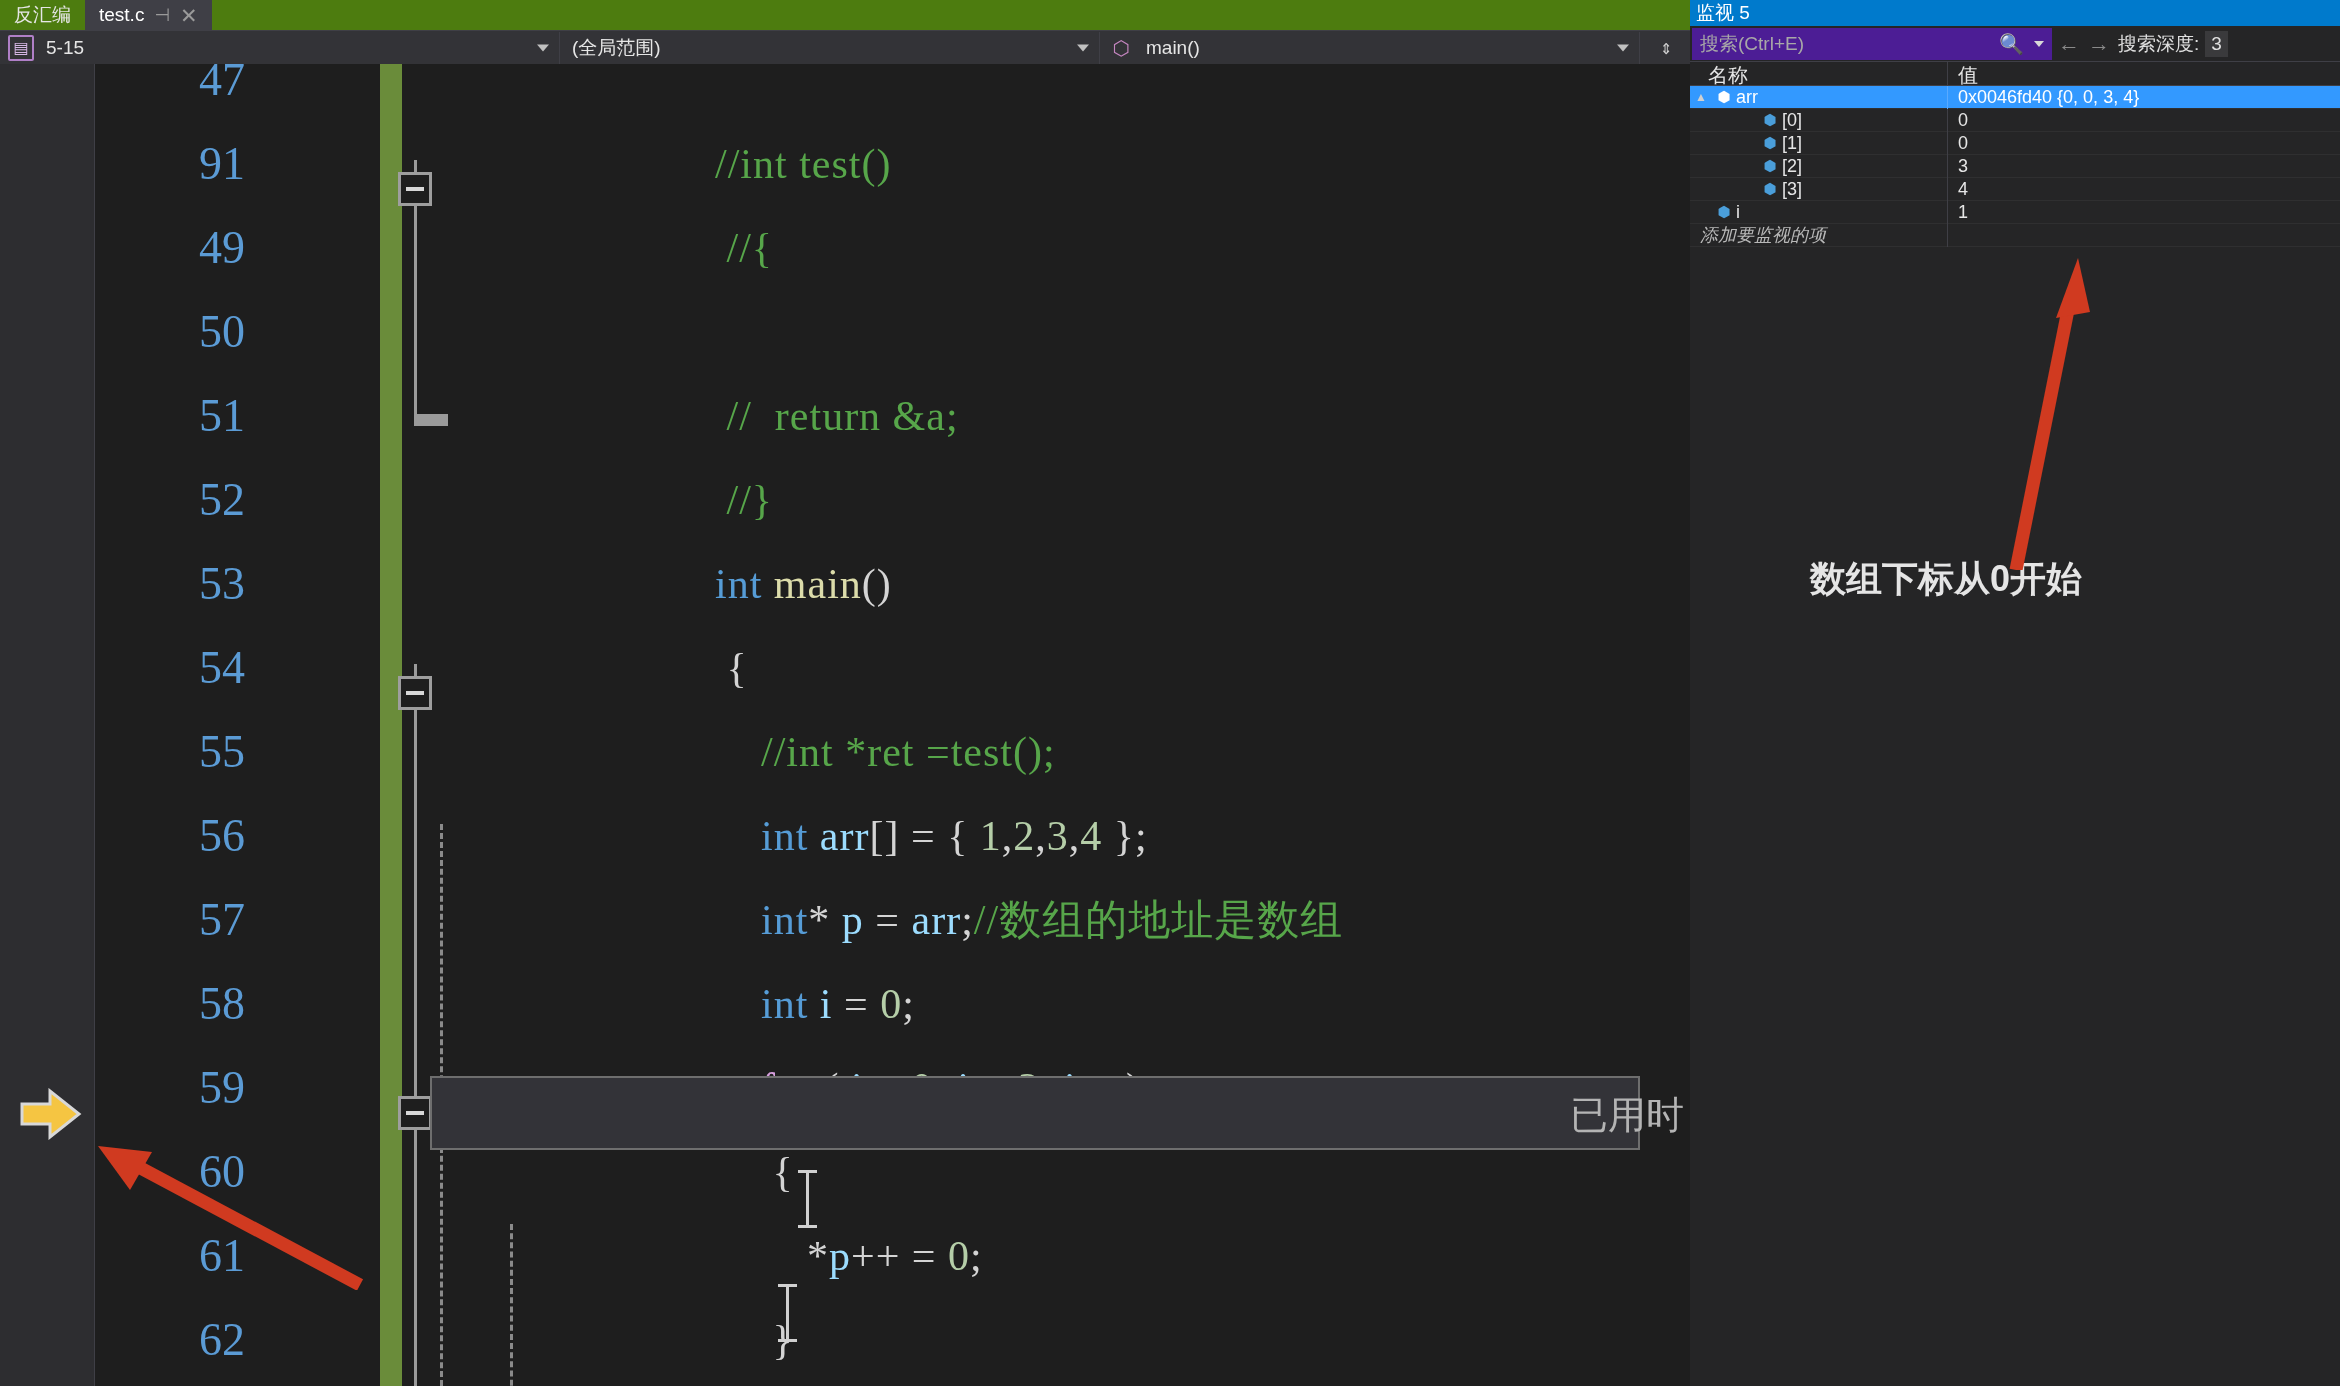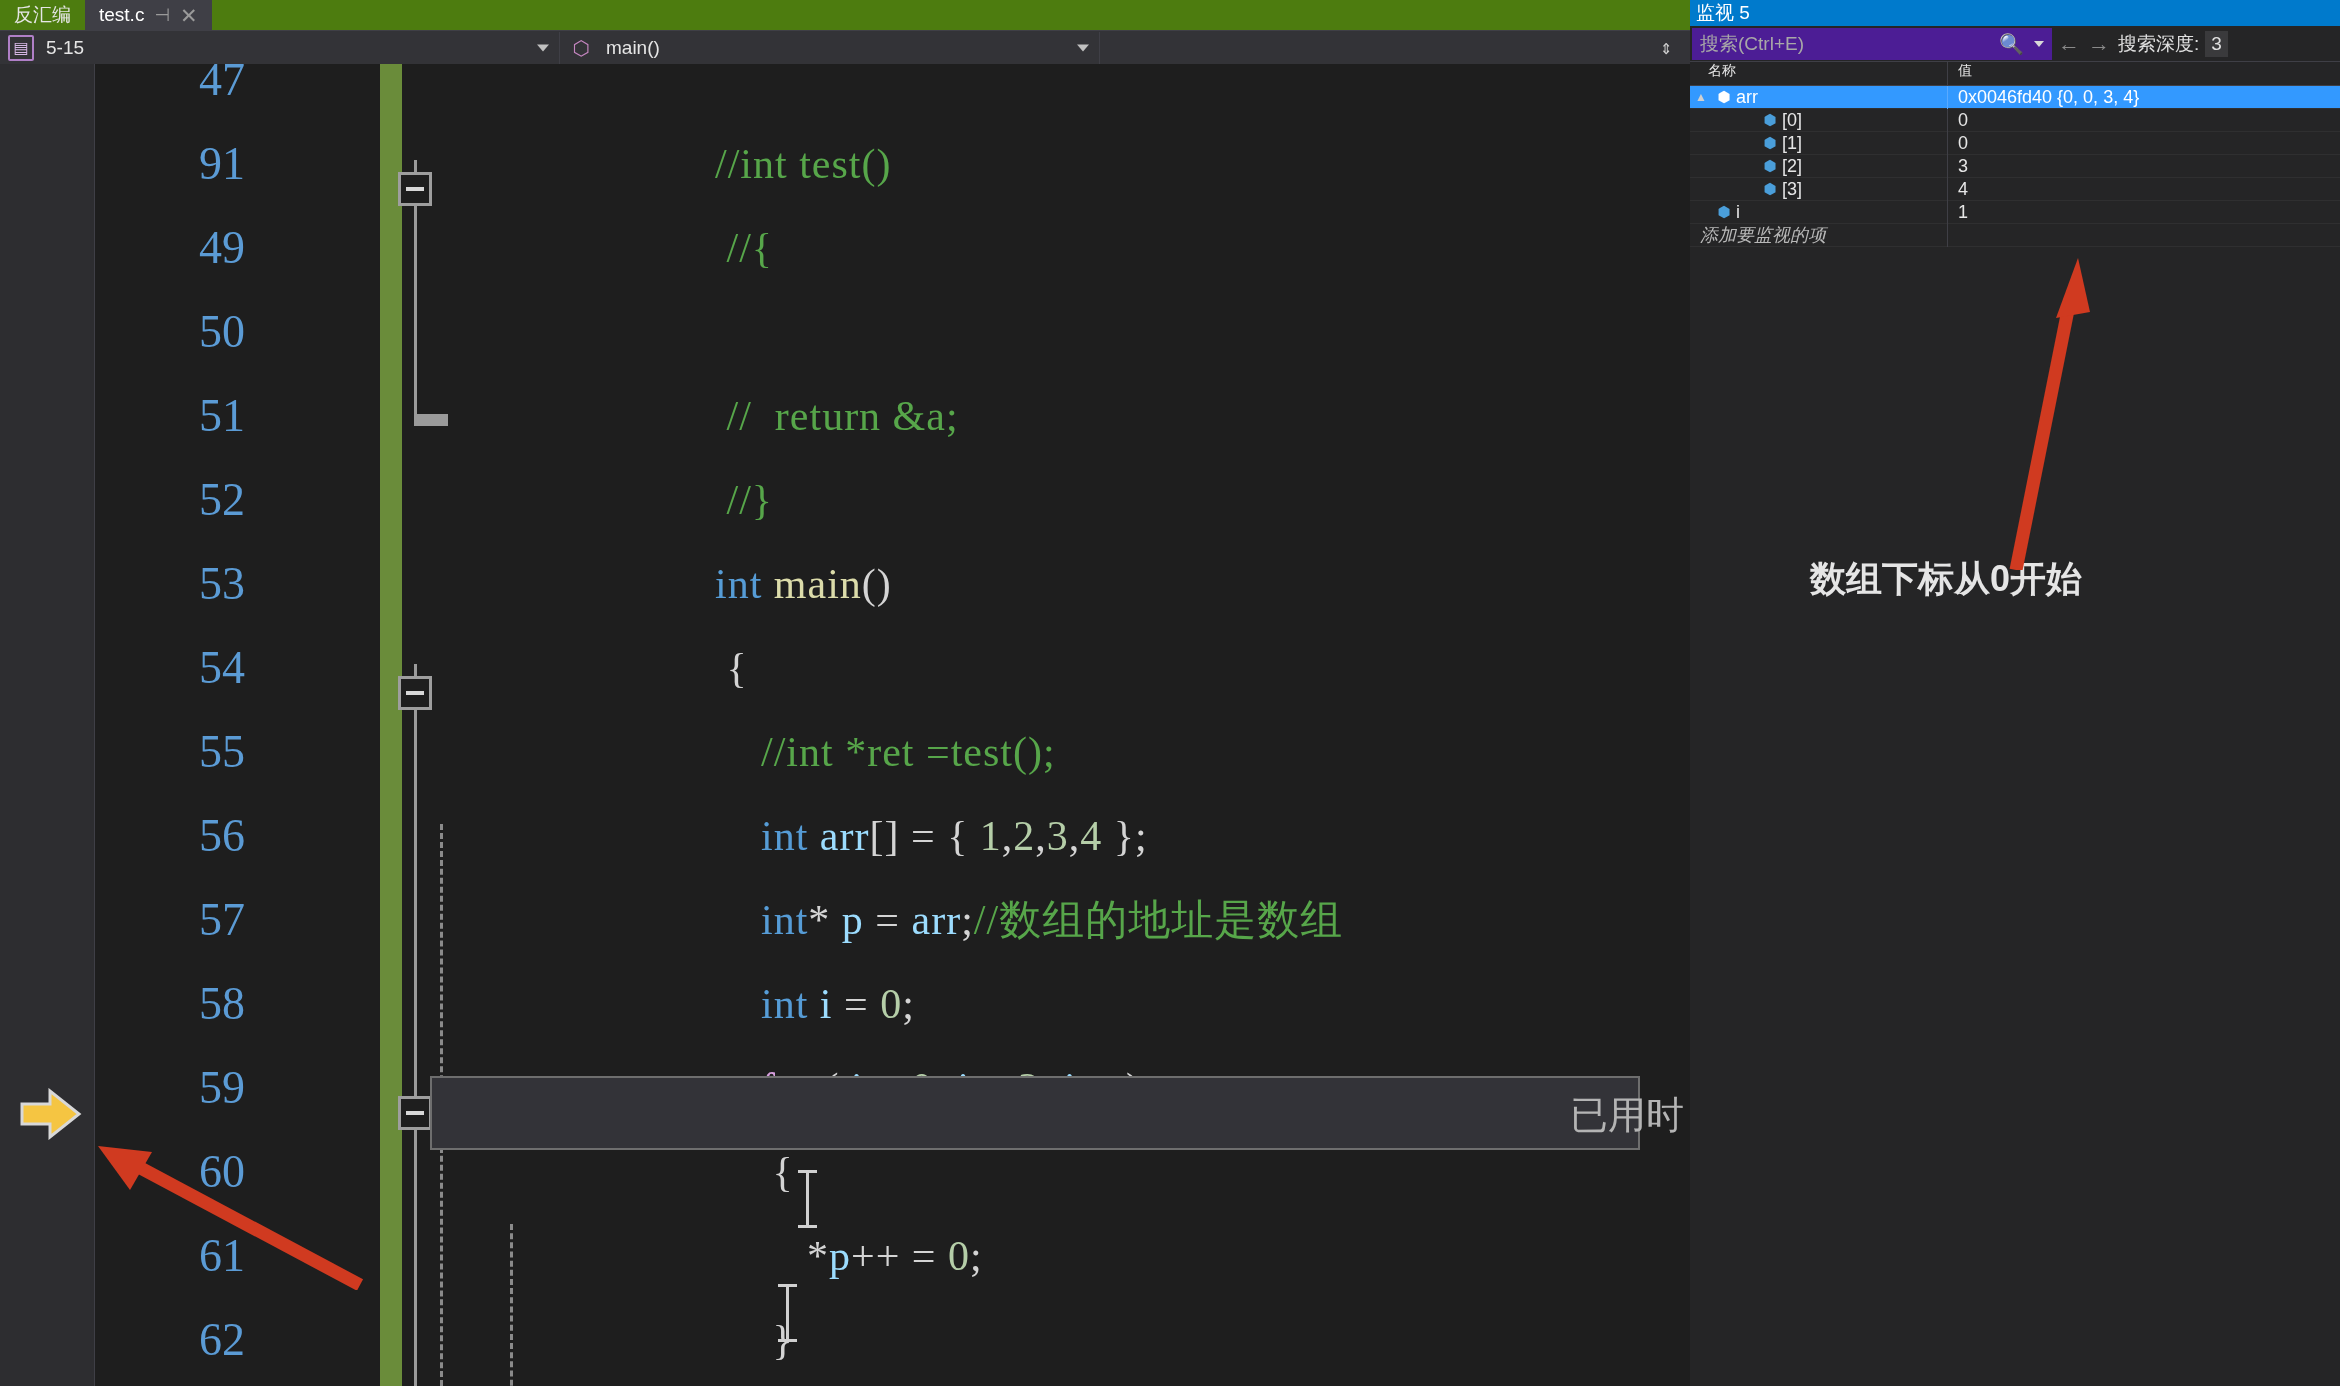--- a/index.html
+++ b/index.html
@@ -122,21 +122,21 @@
   .search-box .mag{ position:absolute; right:28px; color:#d8d8d8; font-size:20px; }
   .search-box .dd{ position:absolute; right:8px; width:0;height:0;
     border-left:5px solid transparent;border-right:5px solid transparent;
     border-top:6px solid #d8d8d8; }
   .nav-arrow{ width:30px; text-align:center; color:#8a8a8a; font-size:22px; }
   .depth-lbl{ color:#e0e0e0; font-size:19px; margin-left:4px; }
   .depth-val{ color:#e0e0e0; font-size:19px; margin-left:6px;
      background:#3a3a3c; padding:2px 6px; }
 
   .wcols{ height:24px; background:#252526; display:flex; color:#e6e6e6;
-    font-size:14px; border-bottom:1px solid #3f3f46; }
+    font-size:20px; border-bottom:1px solid #3f3f46; }
   .wcol-name{ width:258px; padding-left:18px; border-right:1px solid #3f3f46; }
   .wcol-val{ flex:1; padding-left:10px; }
 
   .wrow{ height:23px; display:flex; align-items:center; font-size:18px;
     color:#e6e6e6; border-bottom:1px solid #2f2f30; }
   .wrow.sel{ background:#3399ff; color:#ffffff; }
   .wrow .exp{ width:22px; text-align:center; font-size:12px; color:#d0d0d0; }
   .wrow .cube{ width:24px; text-align:center; font-size:15px; color:#4a9eda; }
   .wrow.sel .cube{ color:#ffffff; }
   .wrow .nm{ flex:1; }
@@ -172,20 +172,24 @@
     <span class="chev">▾</span>
     <span class="gearb">⚙</span>
   </div>
 
   <div class="navbar">
     <div class="combo" id="combo-file">
       <span class="combo-icon">
         <span class="icon-box">▤</span>
       </span>
       <span class="txt">5-15</span>
+      <span class="arrow"></span>
+    </div>
+    <div class="combo" id="combo-scope">
+      <span class="txt">(全局范围)</span>
       <span class="arrow"></span>
     </div>
     <div class="combo" id="combo-func">
       <span class="combo-icon">
         <span class="icon-cube">⬡</span>
       </span>
       <span class="txt">main()</span>
       <span class="arrow"></span>
     </div>
     <div class="navbar-tools">

